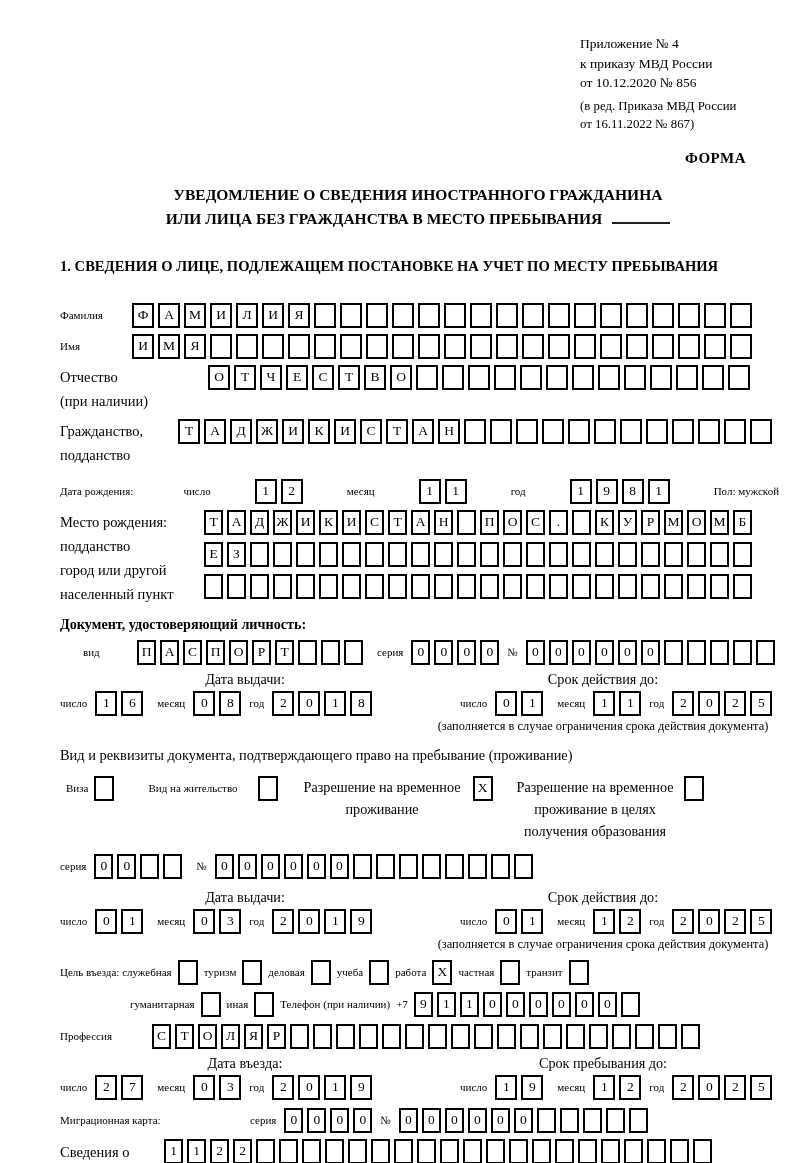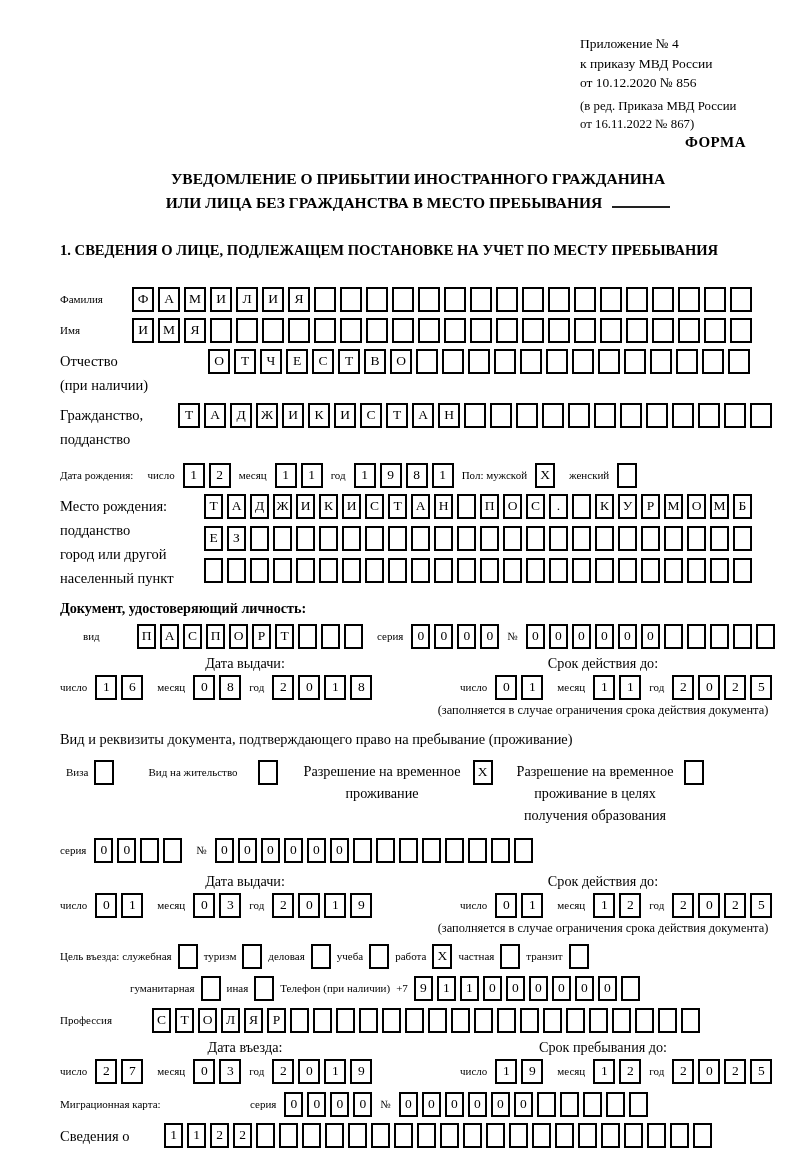--- a/index.html
+++ b/index.html
@@ -5,21 +5,21 @@
   * { margin:0; padding:0; box-sizing:border-box; }
   html,body { background:#fff; }
   body { width:800px; }
   .page {
     width:800px; min-height:1163px; background:#ffffff; color:#000;
     font-family:"Liberation Serif", serif; font-size:14.5px;
     padding:34px 24px 20px 60px;
   }
   .hdr { margin-left:auto; width:196px; font-size:13.5px; line-height:1.45; }
   .hdr .sub { font-size:12.8px; margin-top:5px; line-height:1.4; }
-  .forma { text-align:right; padding-right:30px; font-weight:bold; font-size:15px; margin-top:0; letter-spacing:.5px; }
+  .forma { text-align:right; padding-right:30px; font-weight:bold; font-size:15px; margin-top:16px; letter-spacing:.5px; }
   .title { text-align:center; font-weight:bold; font-size:15.5px; line-height:1.6; margin-top:16px; }
   .blank-line { display:inline-block; width:58px; border-bottom:2px solid #222; margin-left:10px; vertical-align:baseline; }
   .sec-head { font-weight:bold; font-size:14.6px; margin-top:26px; margin-bottom:28px; }
 
   .row { display:flex; align-items:center; margin-bottom:6px; white-space:nowrap; }
   .row.top { align-items:flex-start; }
   .lbl { font-size:11px; line-height:25px; }
   .lblblock div { line-height:24px; }
 
   .cells { display:inline-flex; gap:4px; }
@@ -73,21 +73,21 @@
     <div>от 10.12.2020 № 856</div>
     <div class="sub">
       <div>(в ред. Приказа МВД России</div>
       <div>от 16.11.2022 № 867)</div>
     </div>
   </div>
 
   <div class="forma">ФОРМА</div>
 
   <div class="title">
-    <div>УВЕДОМЛЕНИЕ О ПРИБЫТИИ ИНОСТРАННОГО ГРАЖДАНИНА</div>
+    <div>УВЕДОМЛЕНИЕ О СВЕДЕНИЯ ИНОСТРАННОГО ГРАЖДАНИНА</div>
     <div><span>ИЛИ ЛИЦА БЕЗ ГРАЖДАНСТВА В МЕСТО ПРЕБЫВАНИЯ</span><span class="blank-line"></span></div>
   </div>
 
   <div class="sec-head">1. СВЕДЕНИЯ О ЛИЦЕ, ПОДЛЕЖАЩЕМ ПОСТАНОВКЕ НА УЧЕТ ПО МЕСТУ ПРЕБЫВАНИЯ</div>
 
   <div class="row">
     <span class="lbl w72">Фамилия</span>
     <span class="cells">
         <span class="cell">Ф</span>
         <span class="cell">А</span>
@@ -201,21 +201,21 @@
         <span class="cell"></span>
         <span class="cell"></span>
         <span class="cell"></span>
         <span class="cell"></span>
         <span class="cell"></span>
         <span class="cell"></span>
         <span class="cell"></span>
       </span>
   </div>
 
-  <div class="row" style="margin-top:12px;">
+  <div class="row" style="margin-top:12px;gap:36px;">
     <span class="lbl mr14">Дата рождения:</span>
     <span class="lbl mr8">число</span>
     <span class="cells mr8">
         <span class="cell">1</span>
         <span class="cell">2</span>
       </span>
     <span class="lbl mr8">месяц</span>
     <span class="cells mr8">
         <span class="cell">1</span>
         <span class="cell">1</span>

